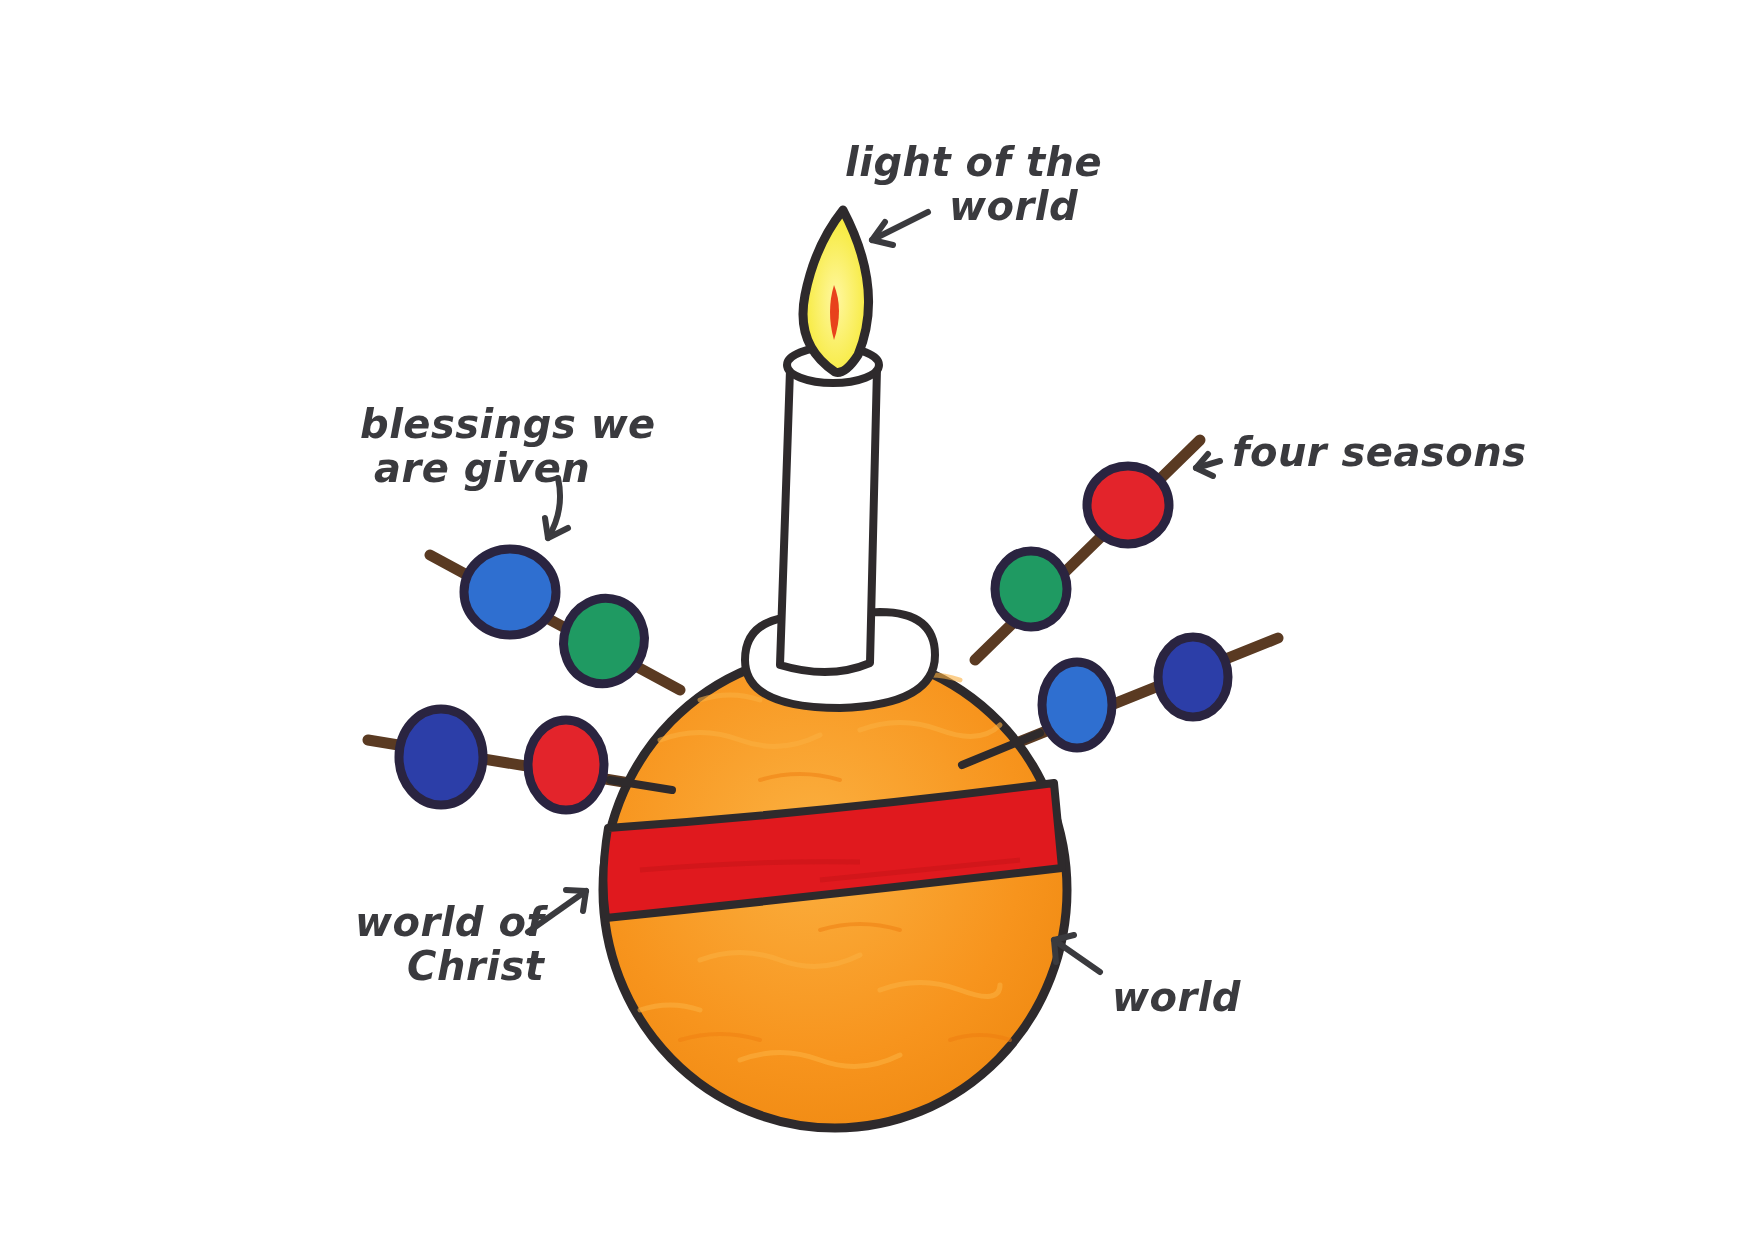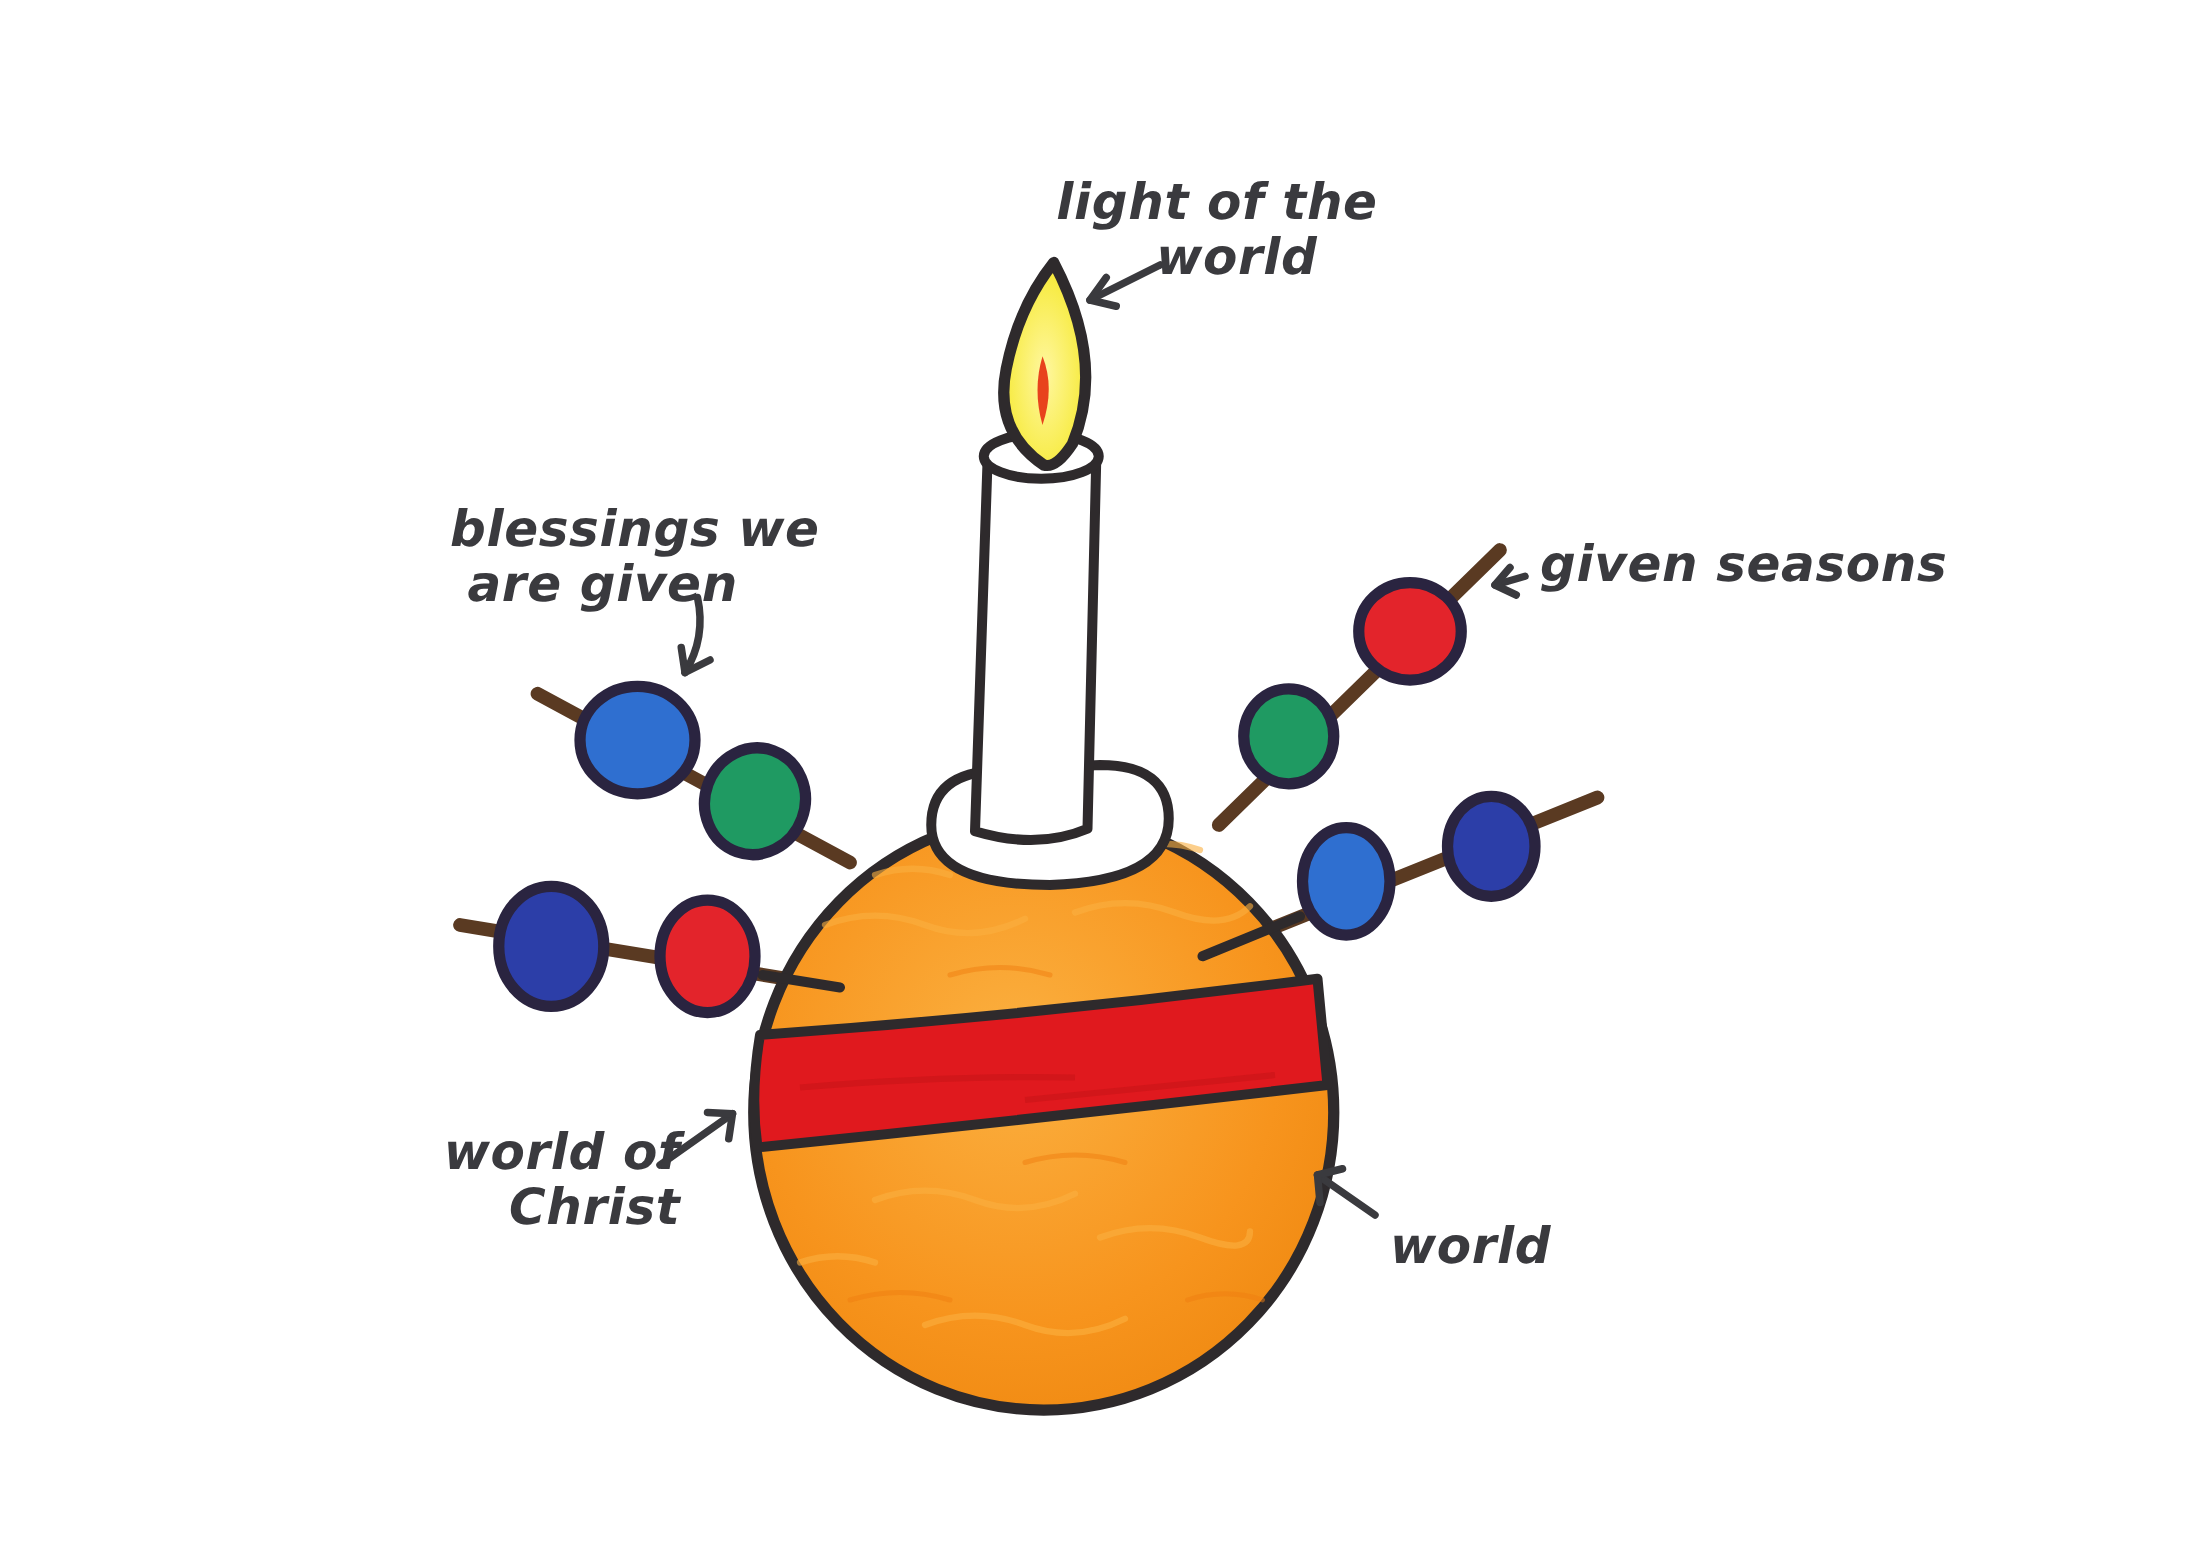--- a/index.html
+++ b/index.html
@@ -128,32 +128,32 @@
       <path d="M586 891 L 566 890 M586 891 L 583 911"></path>
     </g>
 
     <g>
       <path d="M1100 972 L 1054 940"></path>
       <path d="M1054 940 L 1074 935 M1054 940 L 1056 962"></path>
     </g>
   </g>
 </svg>
 
-<div class="label" style="left:845px; top:140px; ">
+<div class="label" style="left:845px; top:140px; text-align:center;">
   <span>light of the</span>
   <span style="padding-left:80px;">world</span>
 </div>
 
 <div class="label" style="left:360px; top:402px;">
   <span>blessings we</span>
   <span style="padding-left:14px;">are given</span>
 </div>
 
 <div class="label" style="left:1232px; top:430px;">
-  <span>given seasons</span>
+  <span>four seasons</span>
 </div>
 
 <div class="label" style="left:355px; top:900px;">
   <span>world of</span>
   <span style="padding-left:20px;text-align:right;">Christ</span>
 </div>
 
 <div class="label" style="left:1112px; top:975px;">
   <span>world</span>
 </div>

